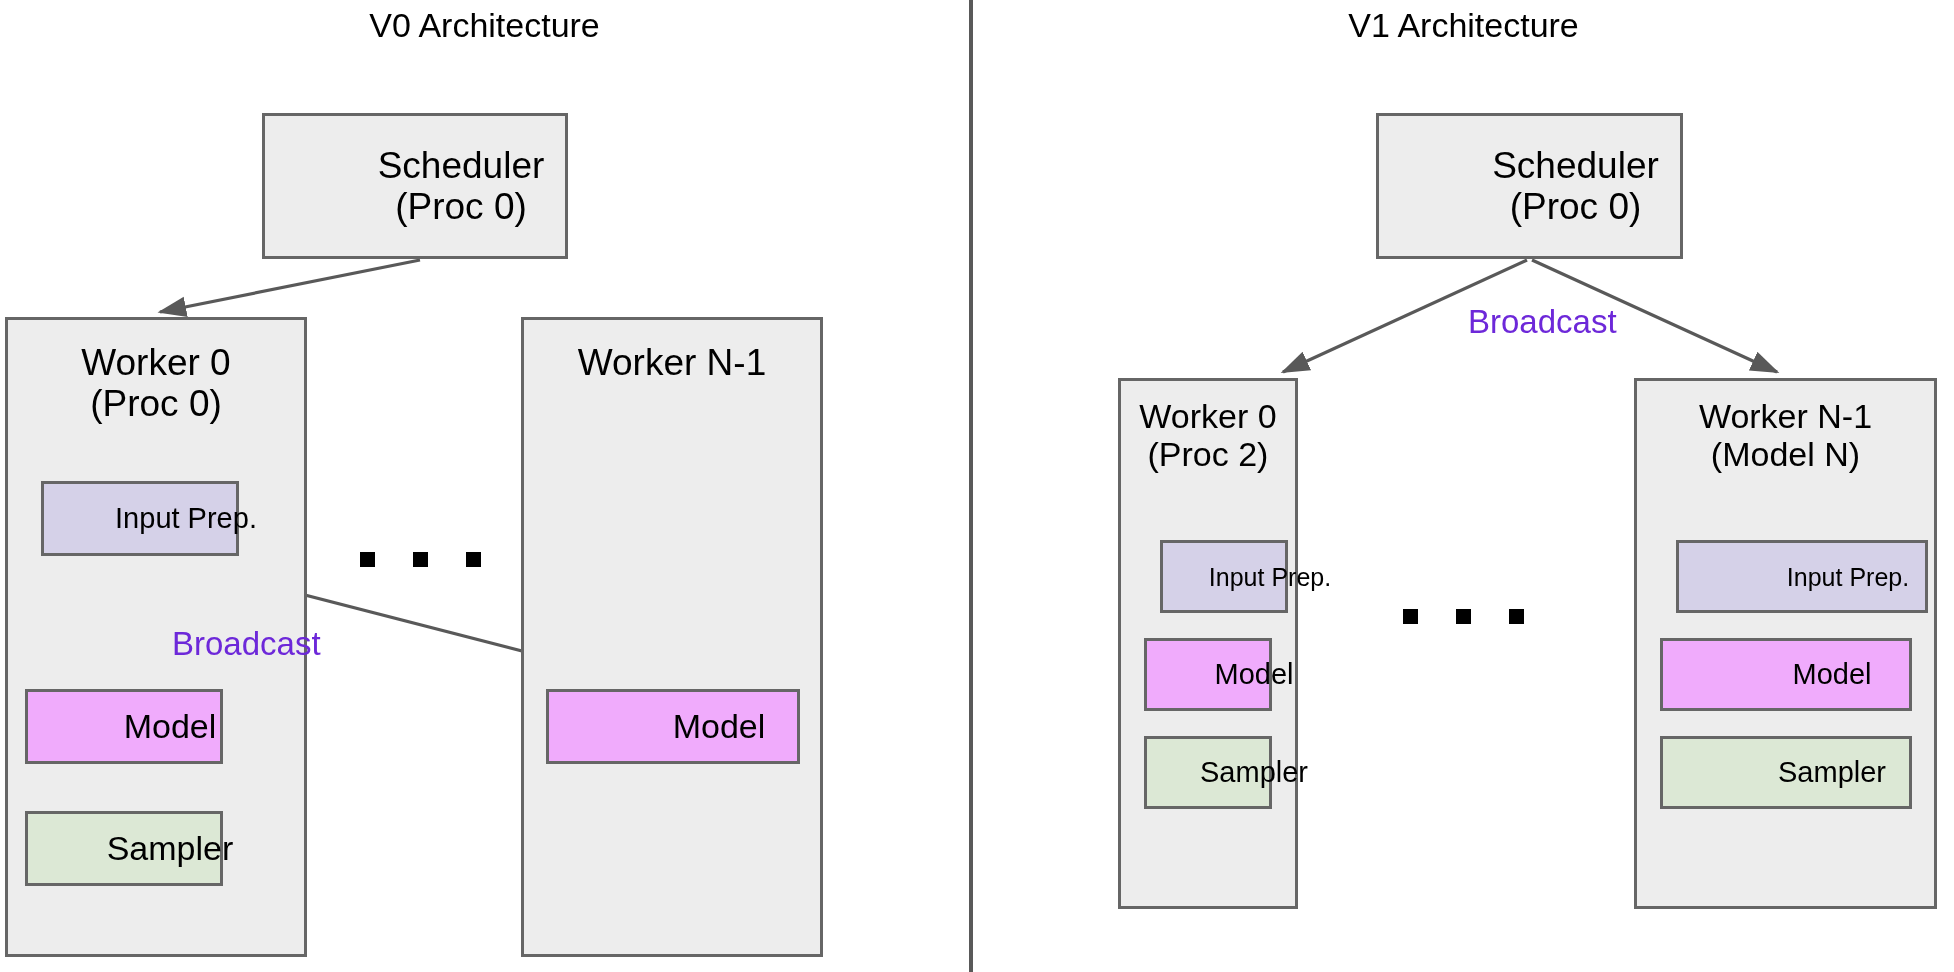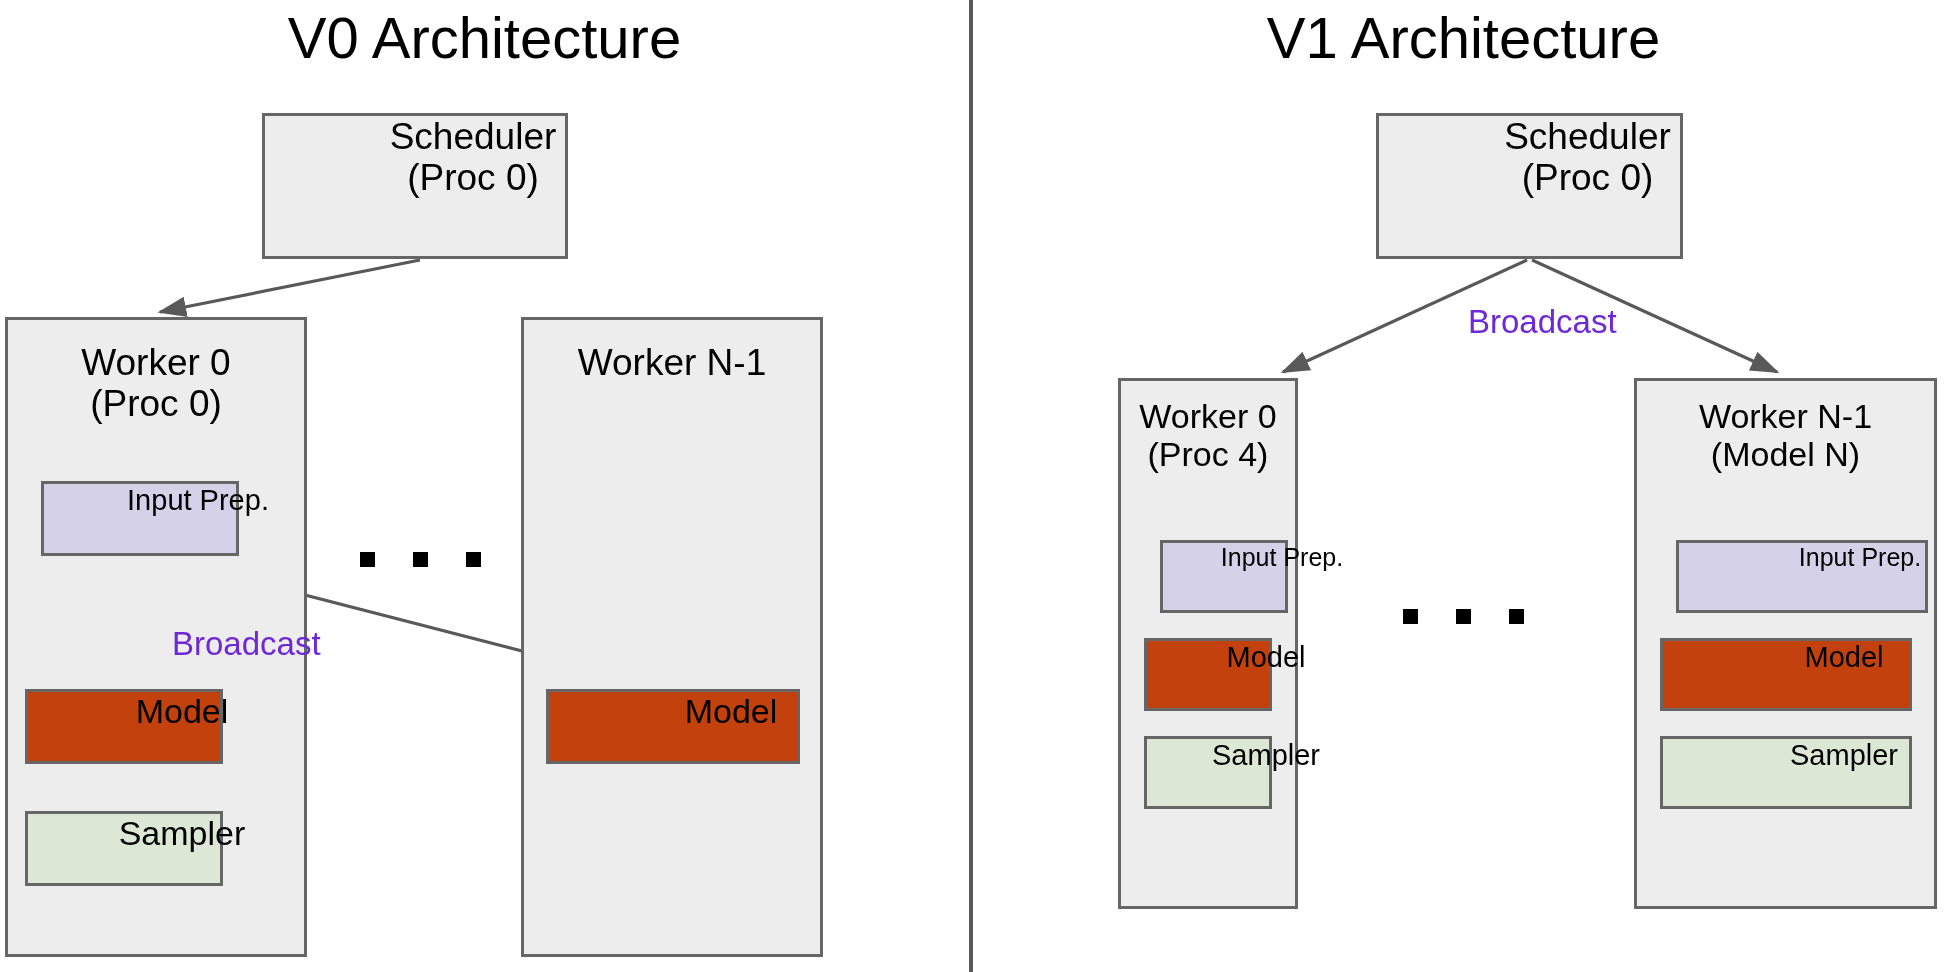--- a/index.html
+++ b/index.html
@@ -24,59 +24,59 @@
     position: absolute;
     top: 0;
     width: 4px;
     height: 972px;
     background: #595959;
   }
 
   .panel-title {
     position: absolute;
     text-align: center;
-    font-size: 58px;
+    font-size: 34px;
     line-height: 1.05;
     color: #000000;
     white-space: nowrap;
   }
 
   
   .box {
     position: absolute;
     box-sizing: border-box;
     border: 3px solid #666666;
     display: flex;
     flex-direction: column;
     align-items: center;
     justify-content: flex-start;
   }
   .box-gray   { background: #ededed; }
   .box-purple { background: #d5d1e8; margin-left: 16px; }
-  .box-yellow { background: #c2410c; }
+  .box-yellow { background: #f0abfc; }
   .box-green  { background: #dce8d5; }
 
   .box-label {
     text-align: center;
     line-height: 1.12;
     white-space: nowrap;
   }
   .label-lg { font-size: 37px; }
   .label-md { font-size: 34px; }
   .label-sm { font-size: 29px; }
 
   .centered-label {
     position: absolute;
     display: flex;
-    align-items: flex-start;
+    align-items: center;
     justify-content: center;
     width: 100%;
     height: 100%;
     top: 0;
-    left: 16px;
+    left: 4px;
     padding-left: 42px;
   }
 
   
   .edge-label {
     position: absolute;
     font-size: 33px;
     color: #6d28d9;
     white-space: nowrap;
   }
@@ -190,21 +190,21 @@
       <div class="box-label label-lg">
         <div>Scheduler</div>
         <div>(Proc 0)</div>
       </div>
     </div>
   </div>
 
   <div class="box box-gray" style="left:1118px; top:378px; width:180px; height:531px;">
     <div class="box-label label-md" style="margin-top:16px;">
       <div>Worker 0</div>
-      <div>(Proc 4)</div>
+      <div>(Proc 2)</div>
     </div>
   </div>
   <div class="box box-purple" style="left:1144px; top:540px; width:128px; height:73px;">
     <div class="centered-label">
       <span class="box-label" style="font-size:25px;">Input Prep.</span>
     </div>
   </div>
   <div class="box box-yellow" style="left:1144px; top:638px; width:128px; height:73px;">
     <div class="centered-label">
       <span class="box-label label-sm">Model</span>

